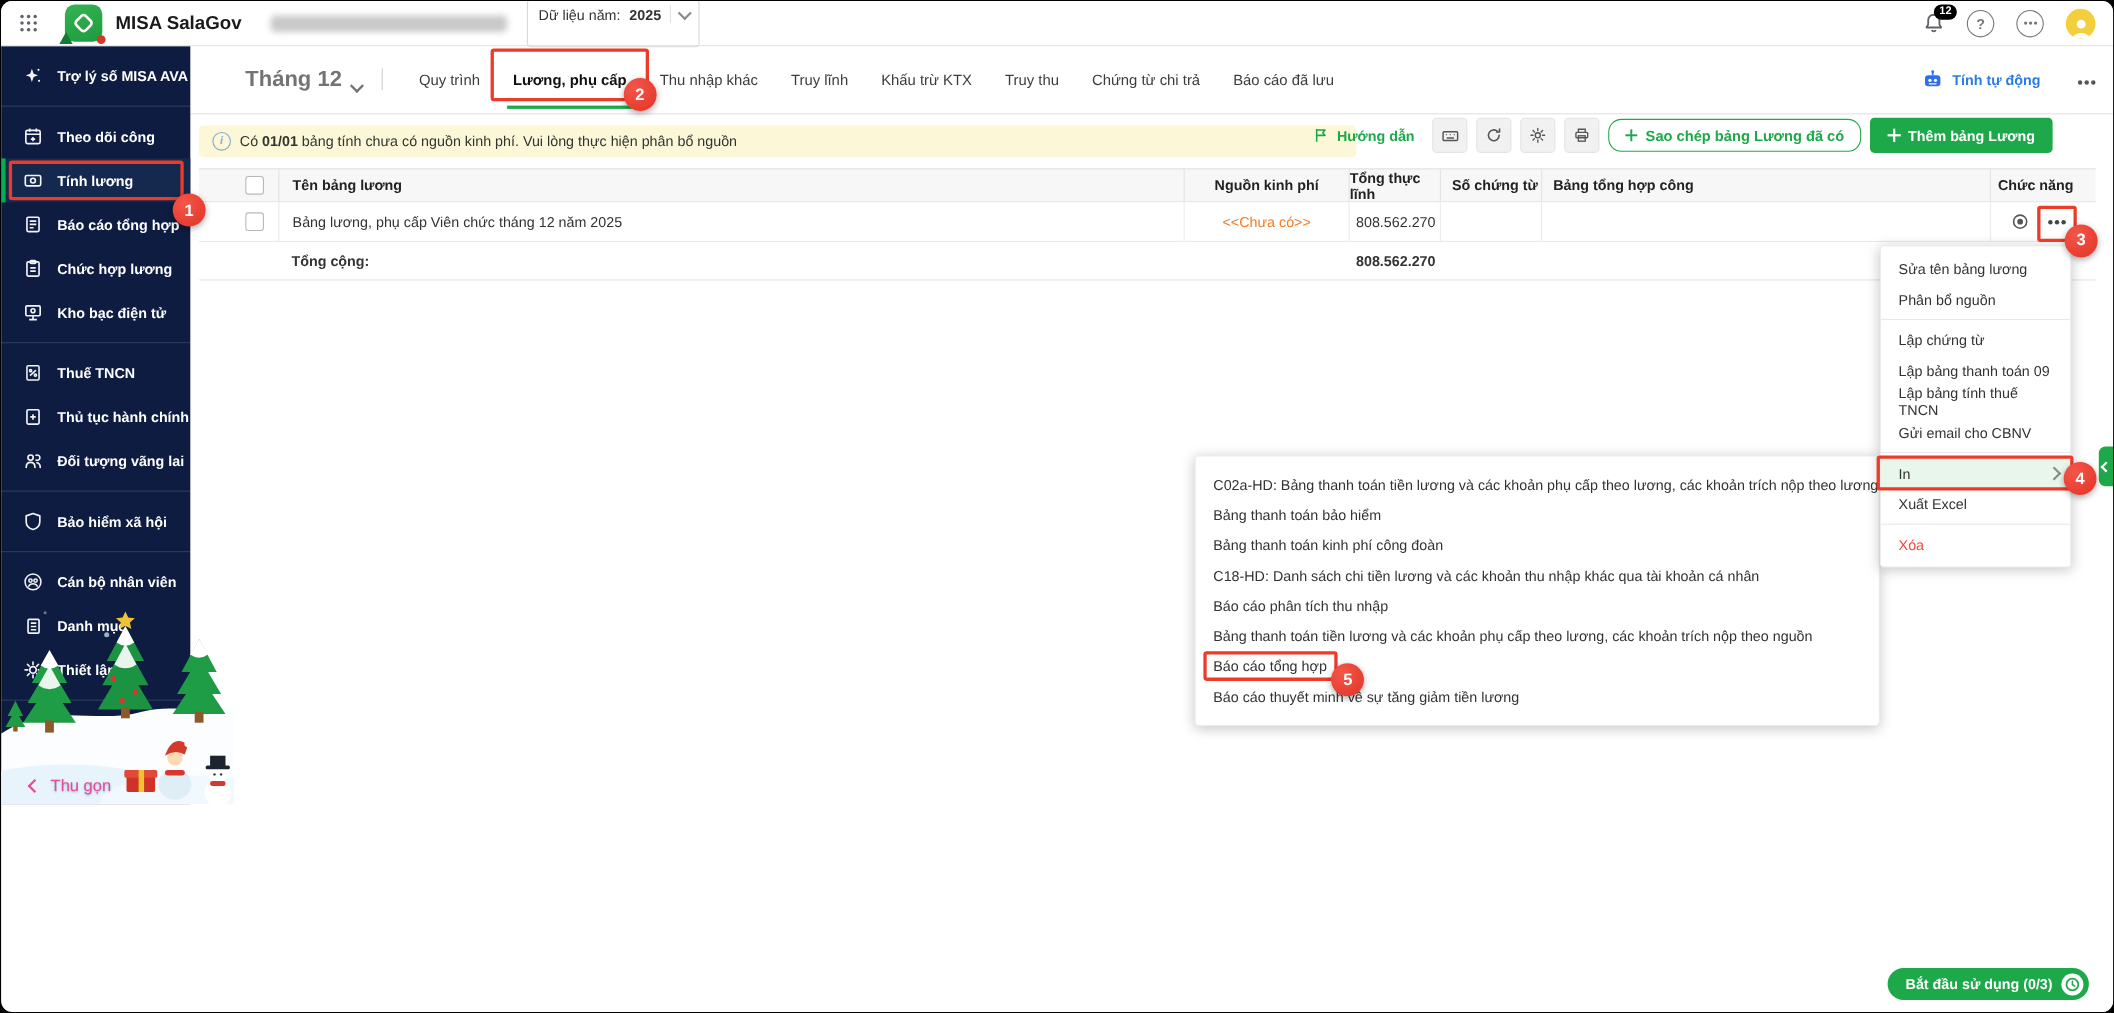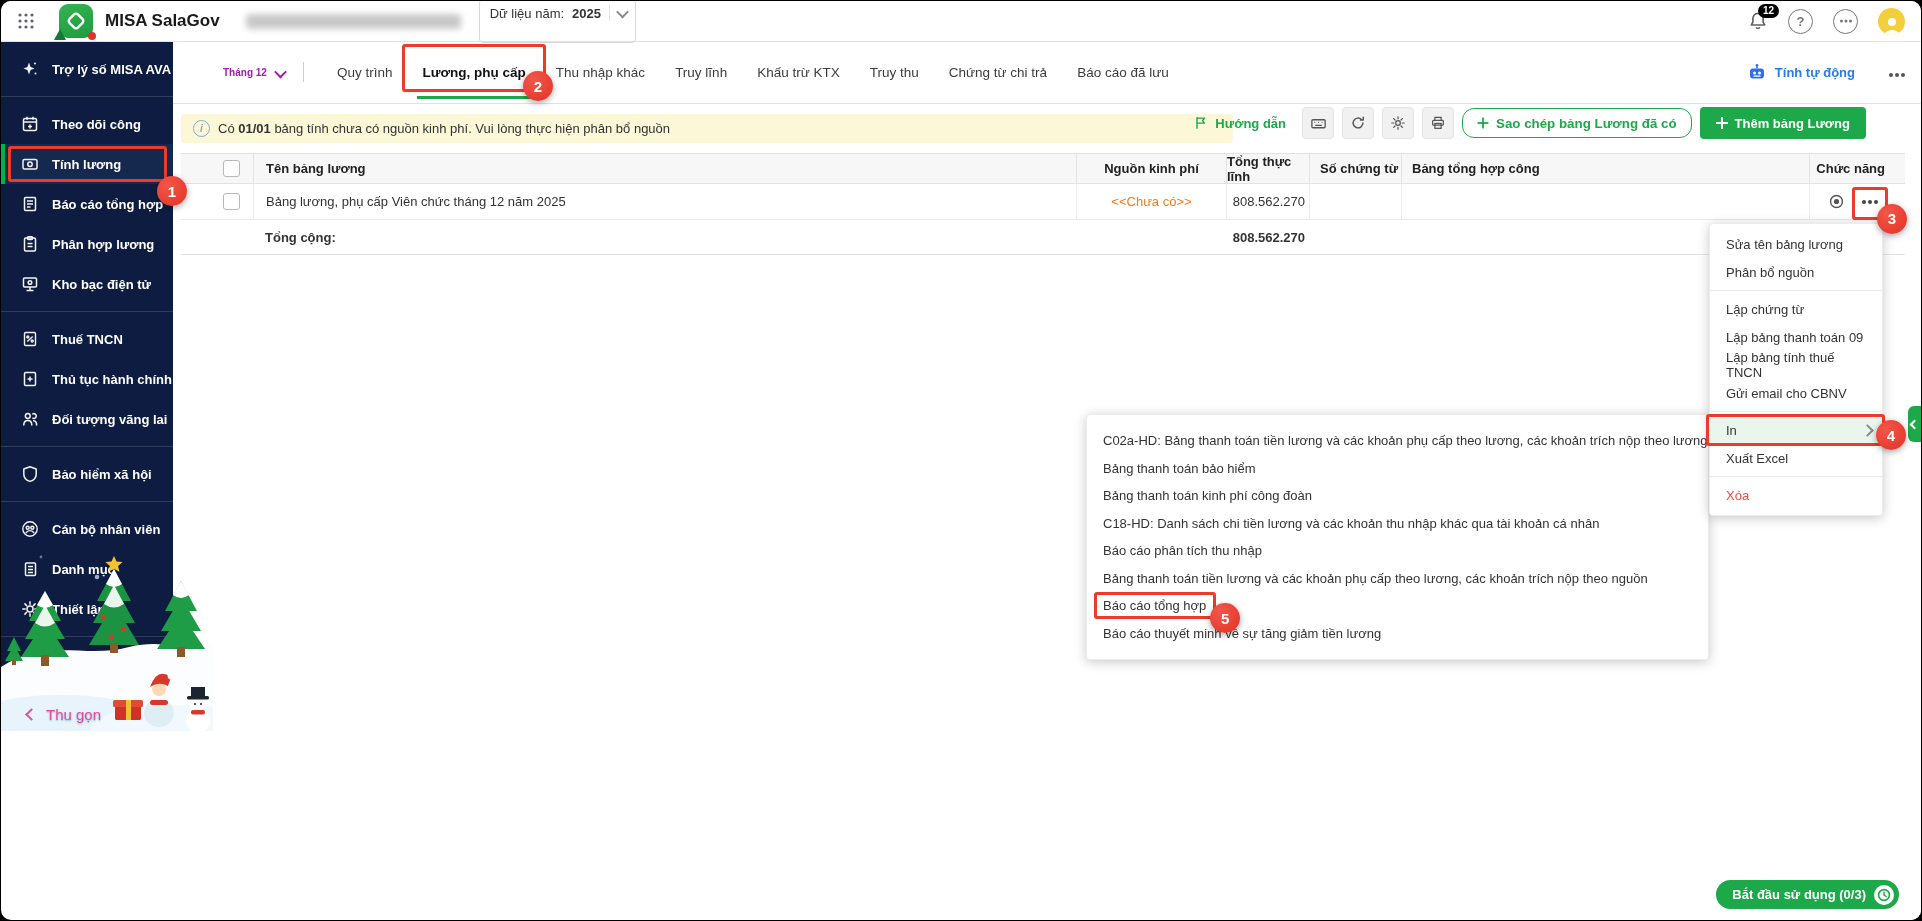--- a/index.html
+++ b/index.html
@@ -65,21 +65,21 @@
              padding:3px 7px;margin-left:2px;line-height:1}
   .scene{position:absolute;left:0;bottom:0;width:212px;height:192px;pointer-events:none;z-index:16}
   .collapse{position:absolute;left:26px;bottom:8px;z-index:17;display:flex;align-items:center;gap:10px;
             color:#ec4899;font-weight:400;font-size:15px;text-shadow:0 1px 2px rgba(110,160,200,.8);cursor:pointer}
 
   
   .content{position:absolute;left:172px;top:40px;right:0;bottom:0;background:#fff}
 
   .tabbar{position:absolute;left:0;top:0;right:0;height:62px;border-bottom:1px solid #e0e0e0;
           display:flex;align-items:center;padding-left:50px;background:#fff}
-  .month-sel{display:flex;align-items:flex-end;gap:9px;color:#a21caf;font-weight:700;font-size:10px;cursor:pointer}
+  .month-sel{display:flex;align-items:flex-end;gap:9px;color:#737373;font-weight:700;font-size:20px;cursor:pointer}
   .tab-div{width:1px;height:20px;background:#cfcfcf;margin:0 18px}
   .tab{position:relative;height:62px;display:flex;align-items:center;padding:0 15px;
        color:#3c3c3c;font-size:13.5px;cursor:pointer}
   .tab.active{color:#111;font-weight:700}
   .tab.active::before{content:"";position:absolute;left:10px;right:10px;bottom:4px;height:3px;background:#1da94a}
   .tab.annotated .red-outline{left:-5px;right:-5px;top:3px;bottom:11px}
   .tab .step-badge{right:-12px;top:30px}
   .tabbar-right{position:absolute;right:16px;top:0;height:62px;display:flex;align-items:center;gap:10px}
   .auto-calc{display:flex;align-items:center;gap:8px;color:#2b7be4;font-weight:600;cursor:pointer}
   .tab-more{color:#555;margin-left:24px;cursor:pointer;padding:6px}
@@ -254,21 +254,21 @@
       </div>
 
       <div class="side-item">
         <span class="sicon">
           <svg width="18" height="18" viewBox="0 0 18 18" fill="none" stroke="currentColor" stroke-width="1.5">
               <rect x="3.5" y="3" width="11" height="13" rx="1.2"></rect>
               <rect x="6.5" y="1.8" width="5" height="2.6" rx="0.8"></rect>
               <path d="M6.5 8.5h5M6.5 11.5h5"></path>
             </svg>
         </span>
-        <span>Phân hợp lương</span>
+        <span>Chức hợp lương</span>
       </div>
 
       <div class="side-item">
         <span class="sicon">
           <svg width="18" height="18" viewBox="0 0 18 18" fill="none" stroke="currentColor" stroke-width="1.5">
               <rect x="2.5" y="3" width="13" height="9" rx="1"></rect>
               <circle cx="9" cy="7.5" r="1.8"></circle>
               <path d="M9 12v3M5.5 15.5h7"></path>
             </svg>
         </span>

